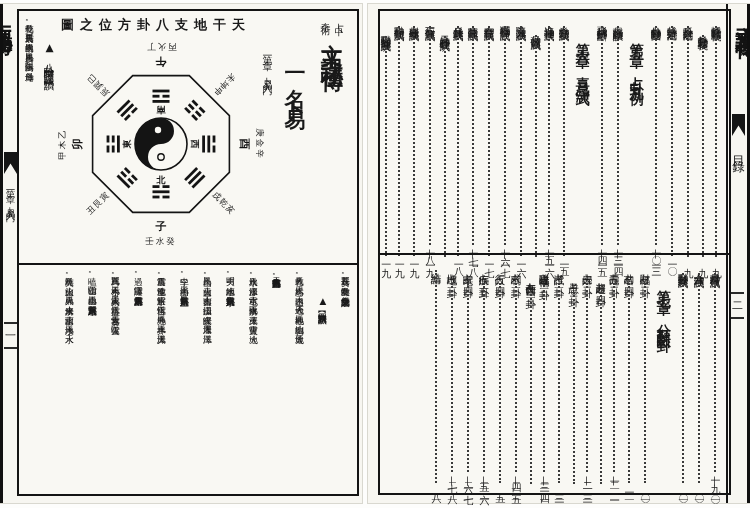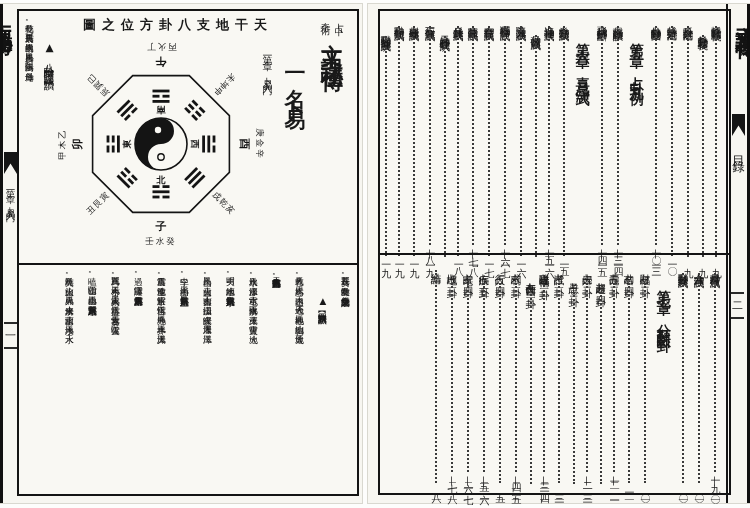--- a/index.html
+++ b/index.html
@@ -34,21 +34,21 @@
 
   
   .frame{position:absolute;border:2px solid #141414;background:#f9f8f3;}
   .frame-left{left:17px;right:3px;top:5px;bottom:7px;}
   .frame-right{left:10px;right:19px;top:5px;bottom:8px;}
   .hdivider{position:absolute;left:-2px;right:-2px;height:2px;background:#141414;}
 
   
   .lp-top{position:absolute;top:0;left:0;right:0;height:252px;}
   .lp-top .hd{top:252px;}
-  .diagram-title{position:absolute;top:5px;left:42px;width:212px;text-align:right;
+  .diagram-title{position:absolute;top:5px;left:42px;width:212px;text-align:left;
                  font-size:13px;letter-spacing:6px;font-weight:bold;}
   .titleblock{position:absolute;top:4px;right:3px;height:244px;display:flex;
               flex-direction:row-reverse;gap:5px;align-items:flex-start;}
   .tb-main{display:flex;flex-direction:column;align-items:center;width:44px;}
   .genre{display:flex;flex-direction:row-reverse;gap:4px;}
   .genre .vtext{font-size:10px;letter-spacing:3px;}
   .big-title{font-size:22px;letter-spacing:7px;font-weight:bold;margin-top:5px;}
   .big-alt{font-size:21px;letter-spacing:11px;font-weight:bold;padding-top:46px;width:28px;}
   .chapter-line{font-size:10px;letter-spacing:3px;padding-top:32px;width:15px;}
   .gexue-h{position:absolute;left:25px;top:30px;font-size:10.5px;letter-spacing:2px;}

